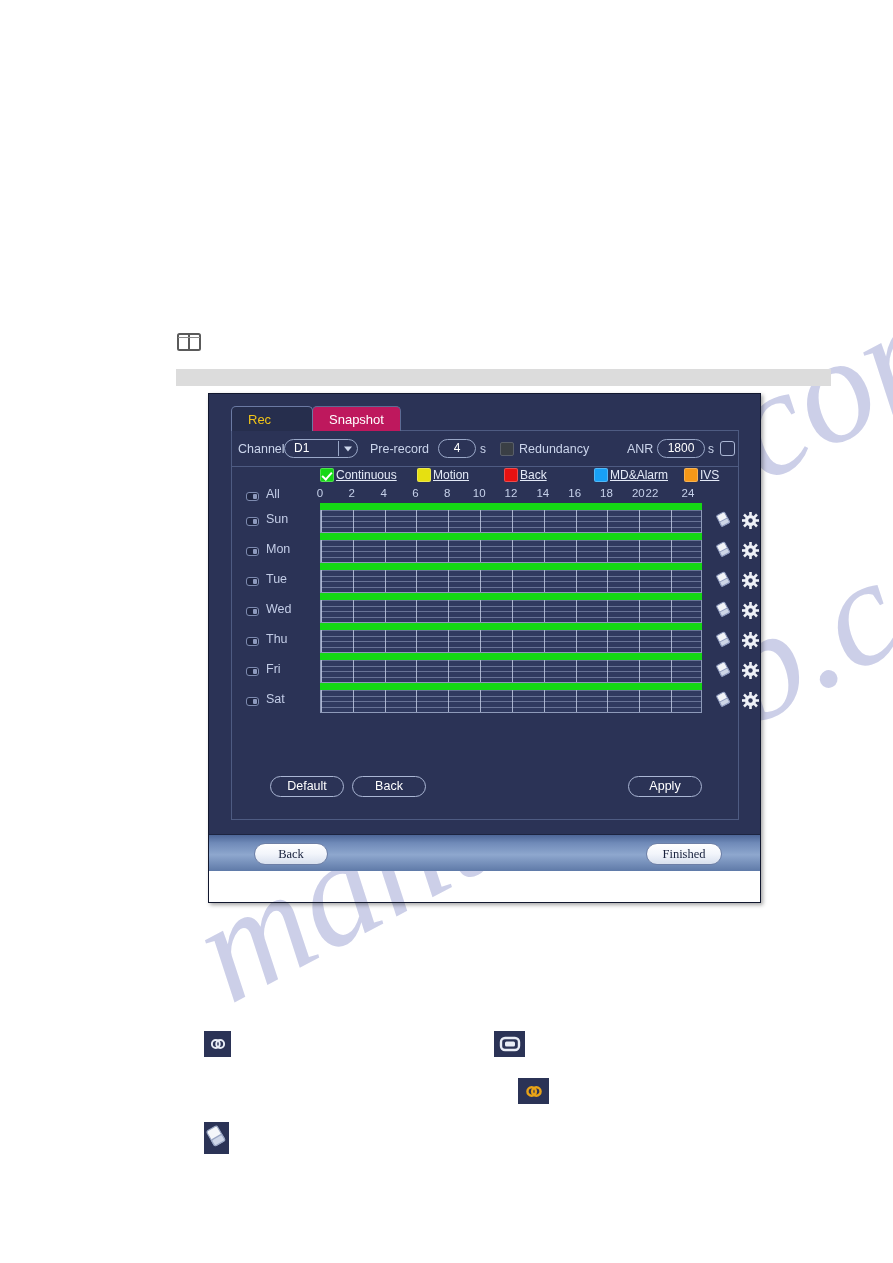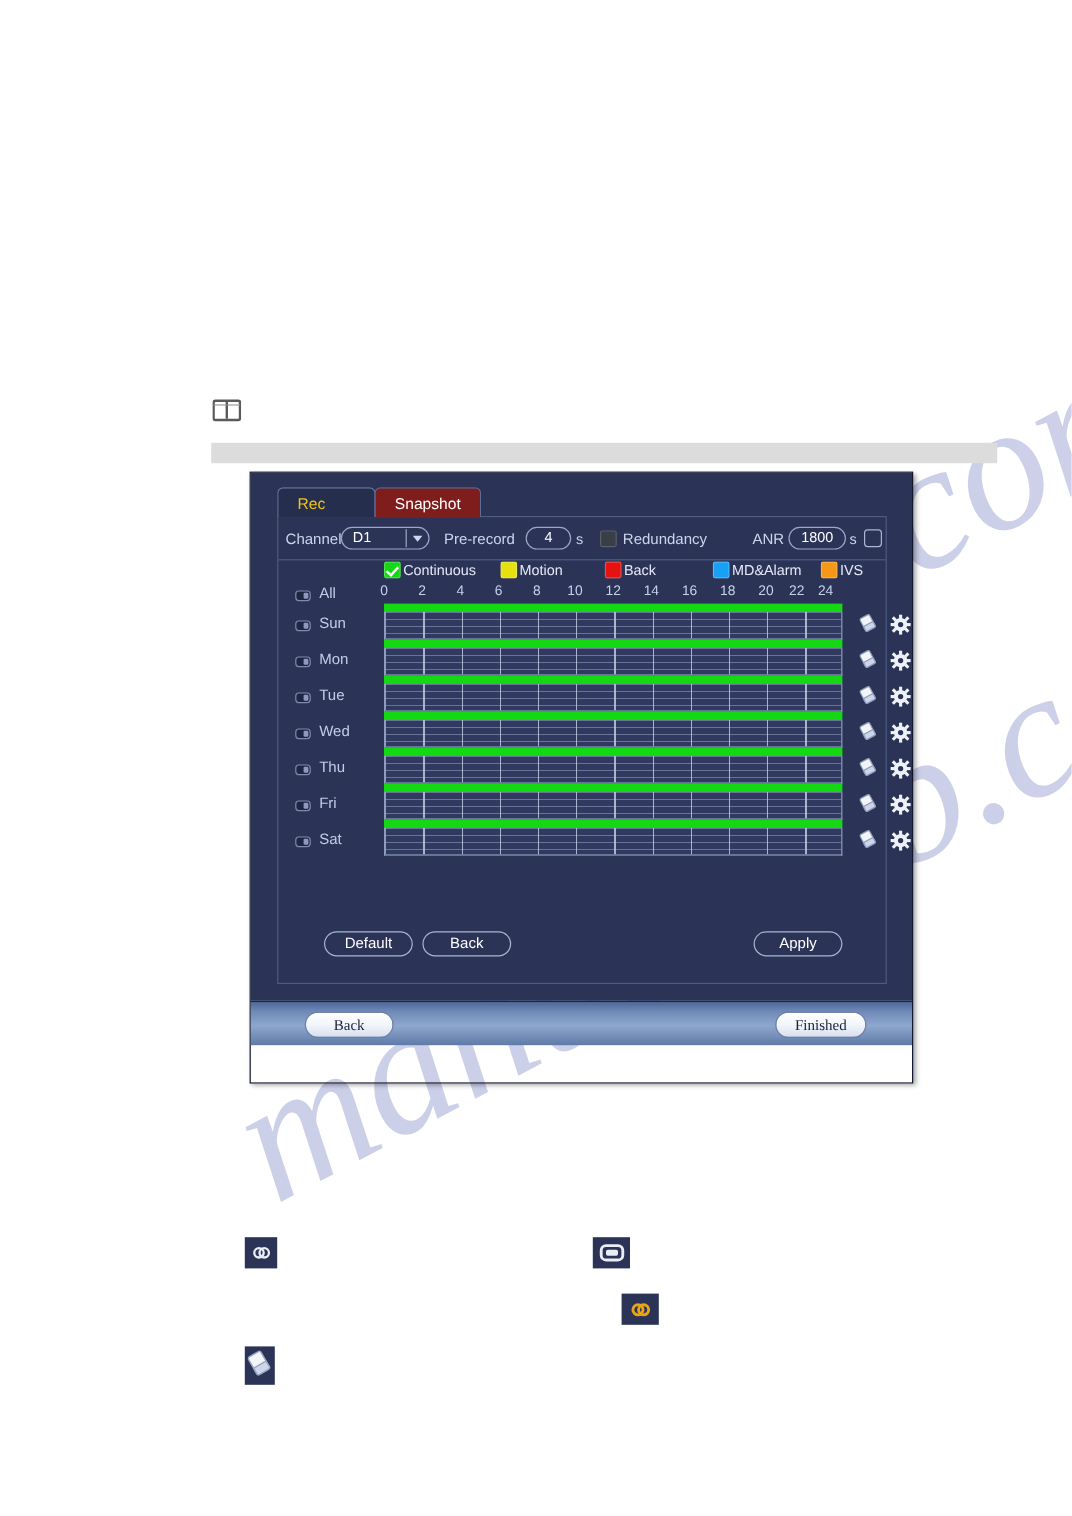--- a/index.html
+++ b/index.html
@@ -116,21 +116,21 @@
     min-width: 82px;
   }
   .tab.active {
     background: #262e4d;
     color: #f0c419;
     border-color: #6b7aa3;
     position: relative;
     z-index: 2;
   }
   .tab.inactive {
-    background: #7f1d1d;
+    background: #be185d;
     color: #ffffff;
     margin-left: -1px;
   }
 
   
   #panel {
     position: absolute;
     left: 22px; top: 36px;
     width: 508px; height: 390px;
     border: 1px solid #4e5b82;
@@ -221,20 +221,21 @@
     width: 100%;
     height: 21px;
   }
   .legend-item {
     position: absolute;
     display: flex;
     align-items: center;
     font-size: 12px;
     color: #e4eaf7;
     white-space: nowrap;
+    text-decoration: underline;
   }
   .legend-sw {
     width: 14px; height: 14px;
     border-radius: 2px;
     margin-right: 2px;
     display: inline-block;
     position: relative;
     border: 1px solid rgba(255,255,255,0.25);
   }
   .legend-sw.checked::after {
@@ -449,21 +450,21 @@
         <div class="tick" style="left:31.8px;">2</div>
         <div class="tick" style="left:63.7px;">4</div>
         <div class="tick" style="left:95.5px;">6</div>
         <div class="tick" style="left:127.3px;">8</div>
         <div class="tick" style="left:159.2px;">10</div>
         <div class="tick" style="left:191.0px;">12</div>
         <div class="tick" style="left:222.8px;">14</div>
         <div class="tick" style="left:254.7px;">16</div>
         <div class="tick" style="left:286.5px;">18</div>
         <div class="tick" style="left:318.3px;">20</div>
-        <div class="tick" style="left:344px;">22</div>
+        <div class="tick" style="left:332px;">22</div>
         <div class="tick" style="left:368px;">24</div>
       </div>
 
       <div class="day-checkbox" style="top:86px;"></div>
       <div class="day-label" style="top:81px;">Sun</div>
       <div class="row-track" style="top:72px; height:30px;">
         <div class="green-bar" style="width:382px;"></div>
         <div class="grid-cells"></div>
       </div>
       <div class="eraser-icon" style="top:80px;">

